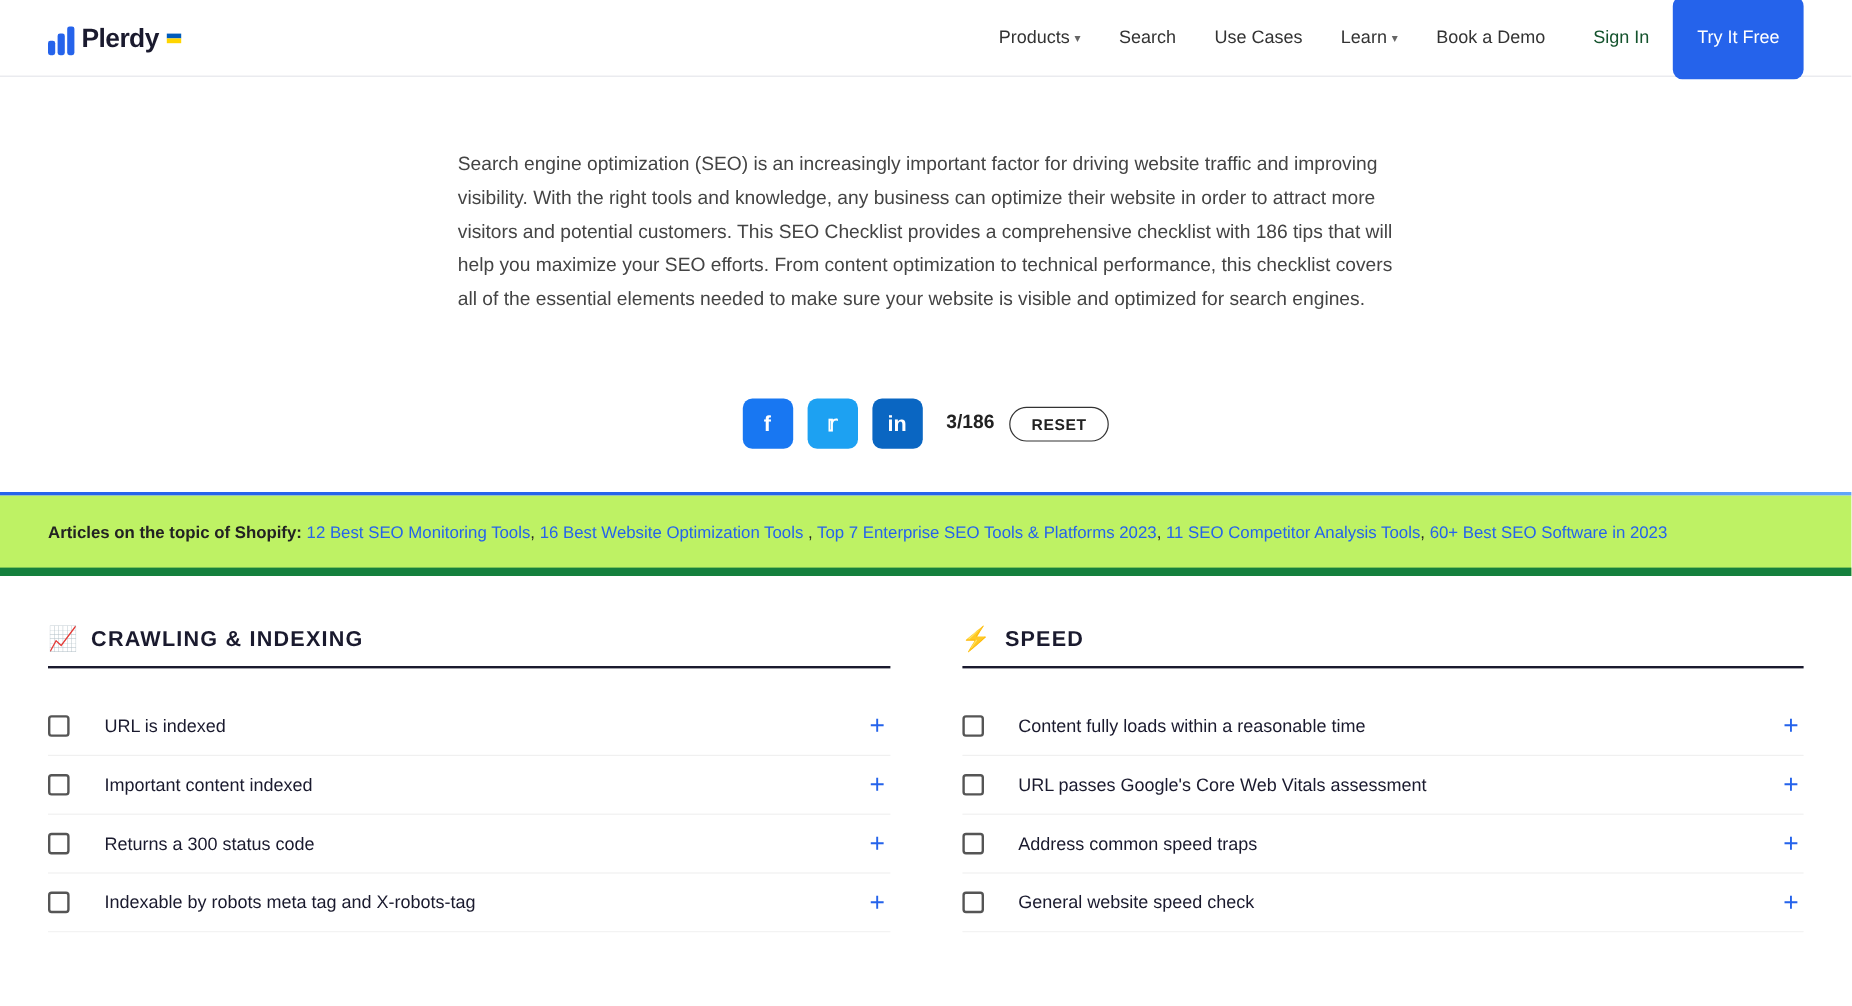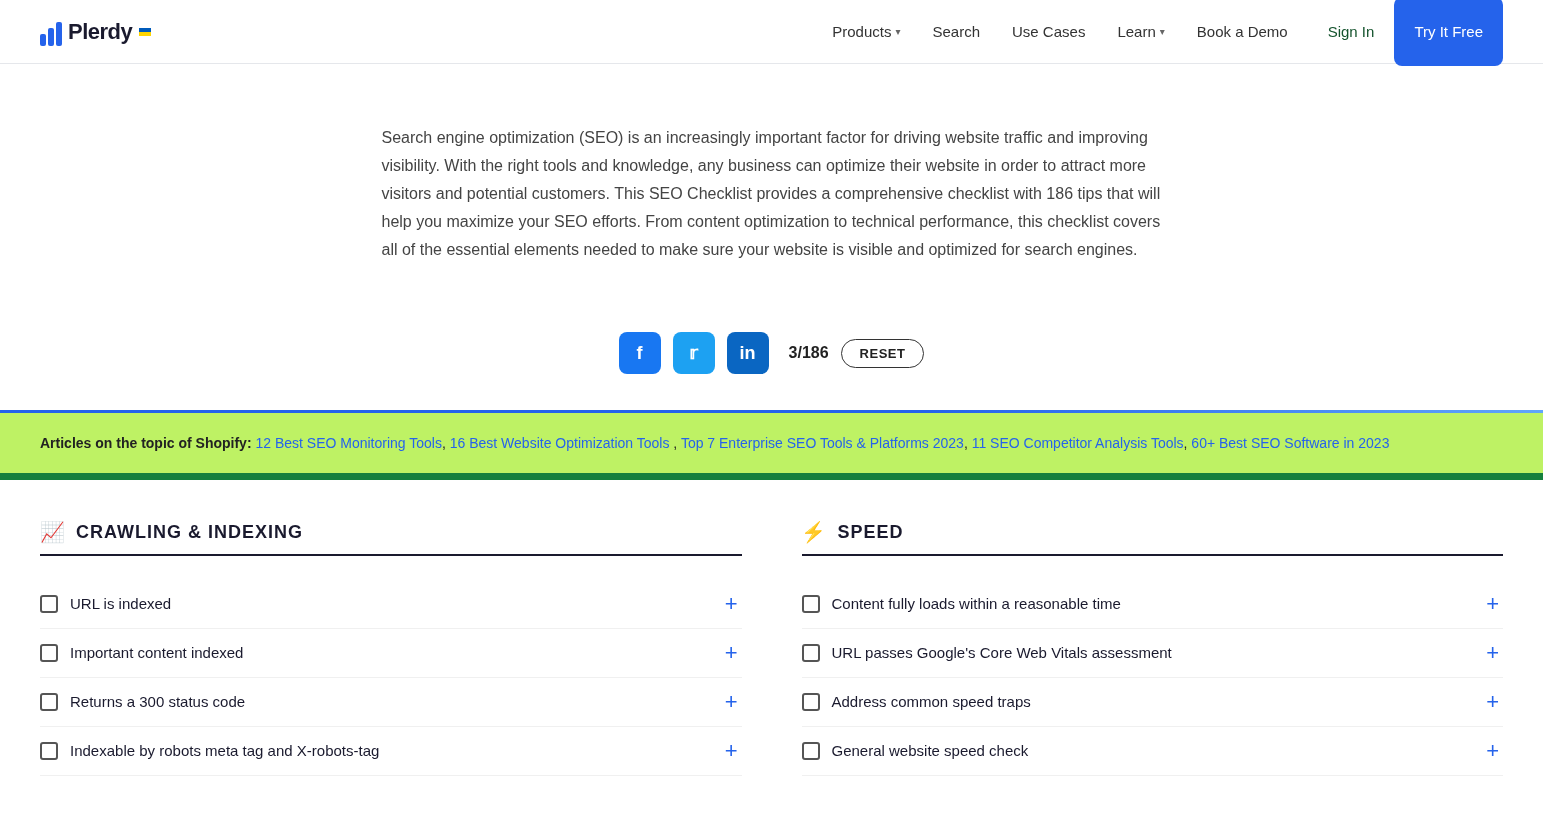--- a/index.html
+++ b/index.html
@@ -192,21 +192,22 @@
     
     .checklist-item {
       display: flex;
       align-items: center;
       justify-content: space-between;
       padding: 13px 0;
       border-bottom: 1px solid #f0f0f0;
     }
     .checklist-left {
       display: flex;
-      gap: 12px;
+      align-items: center;
+      gap: 29px;
     }
     .checkbox {
       width: 18px;
       height: 18px;
       border: 2px solid #555;
       border-radius: 3px;
       flex-shrink: 0;
       cursor: pointer;
       background: #fff;
     }

